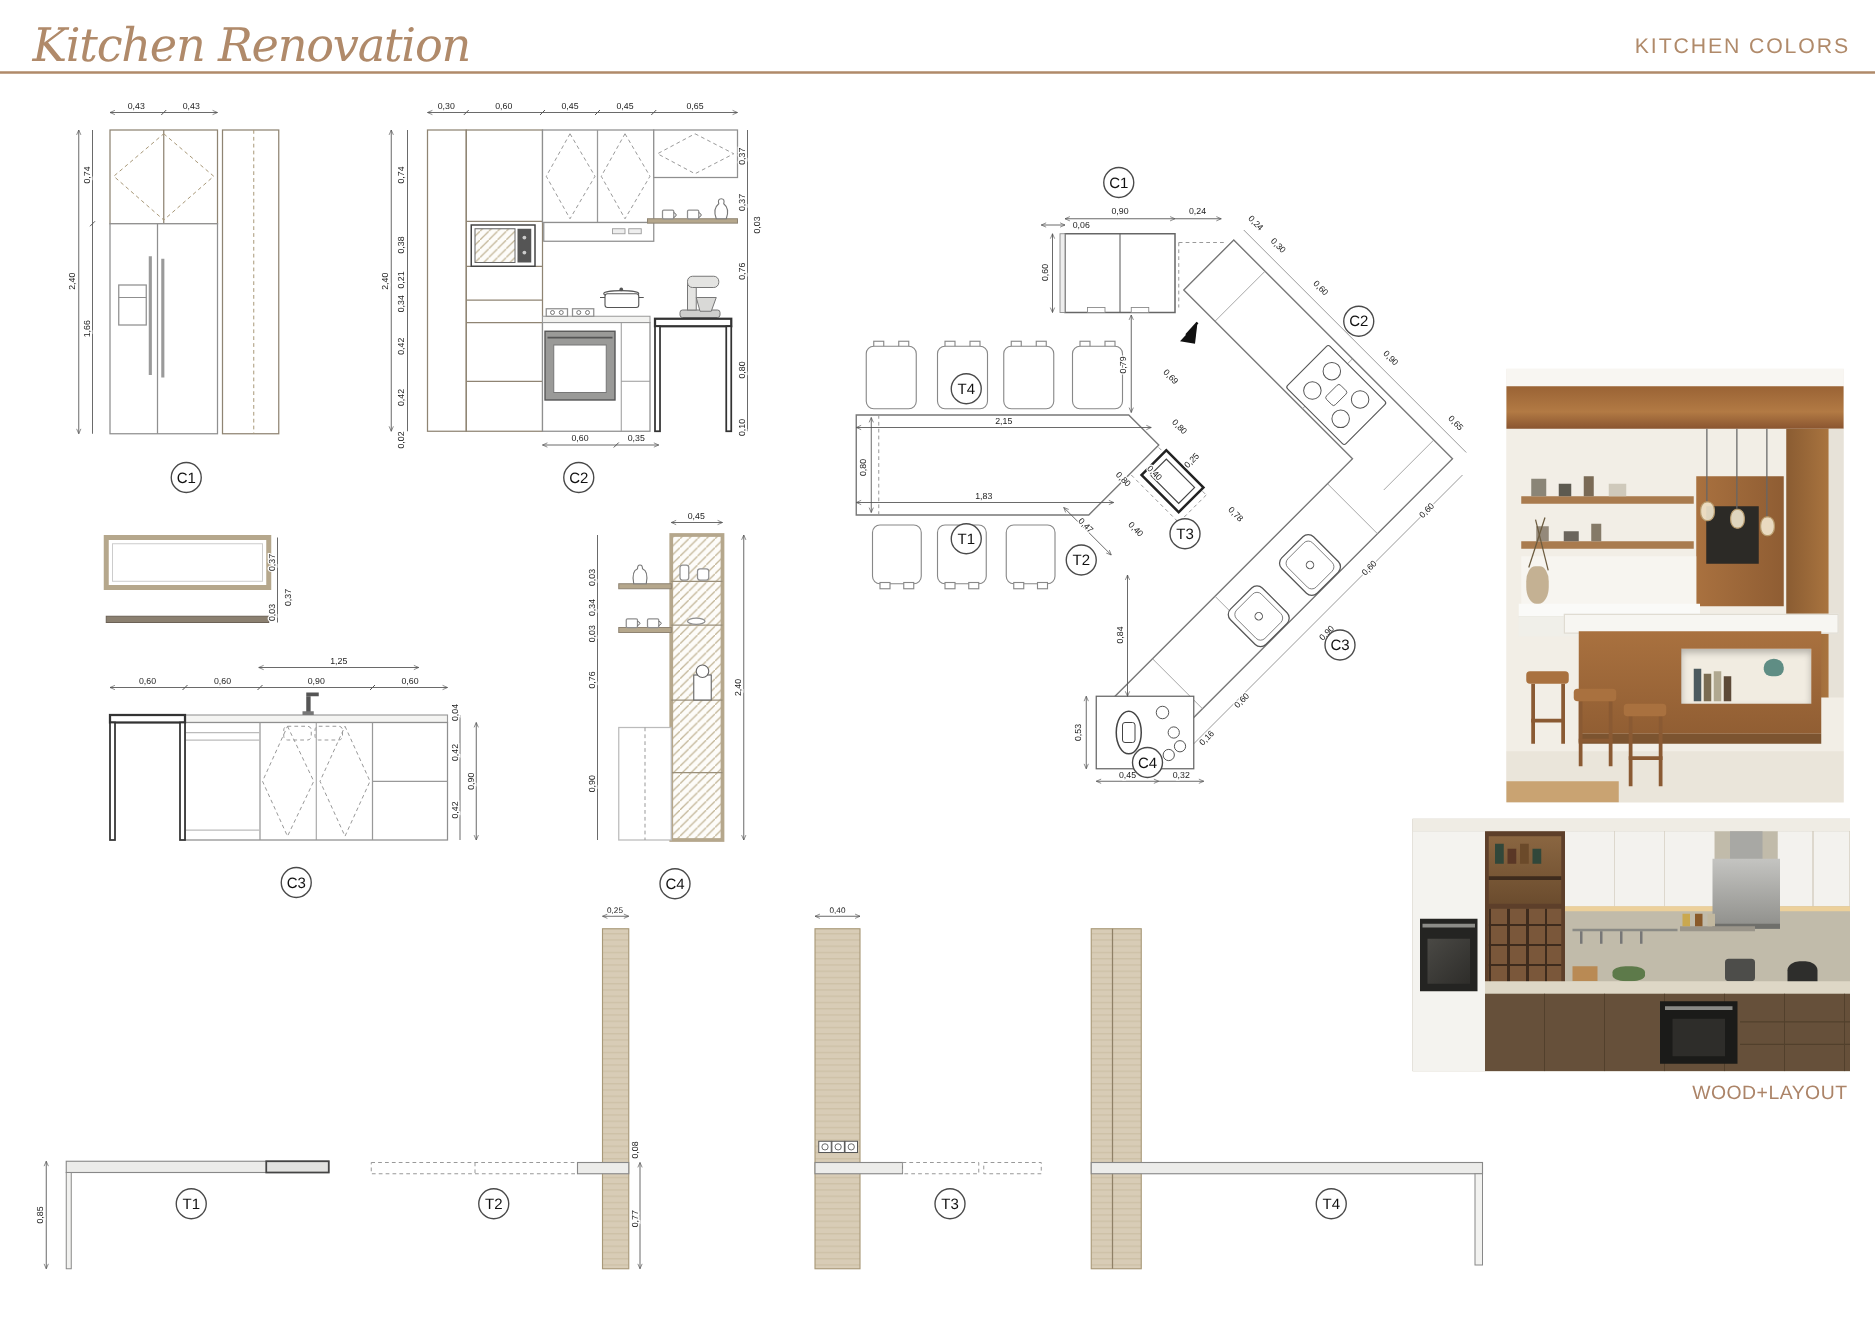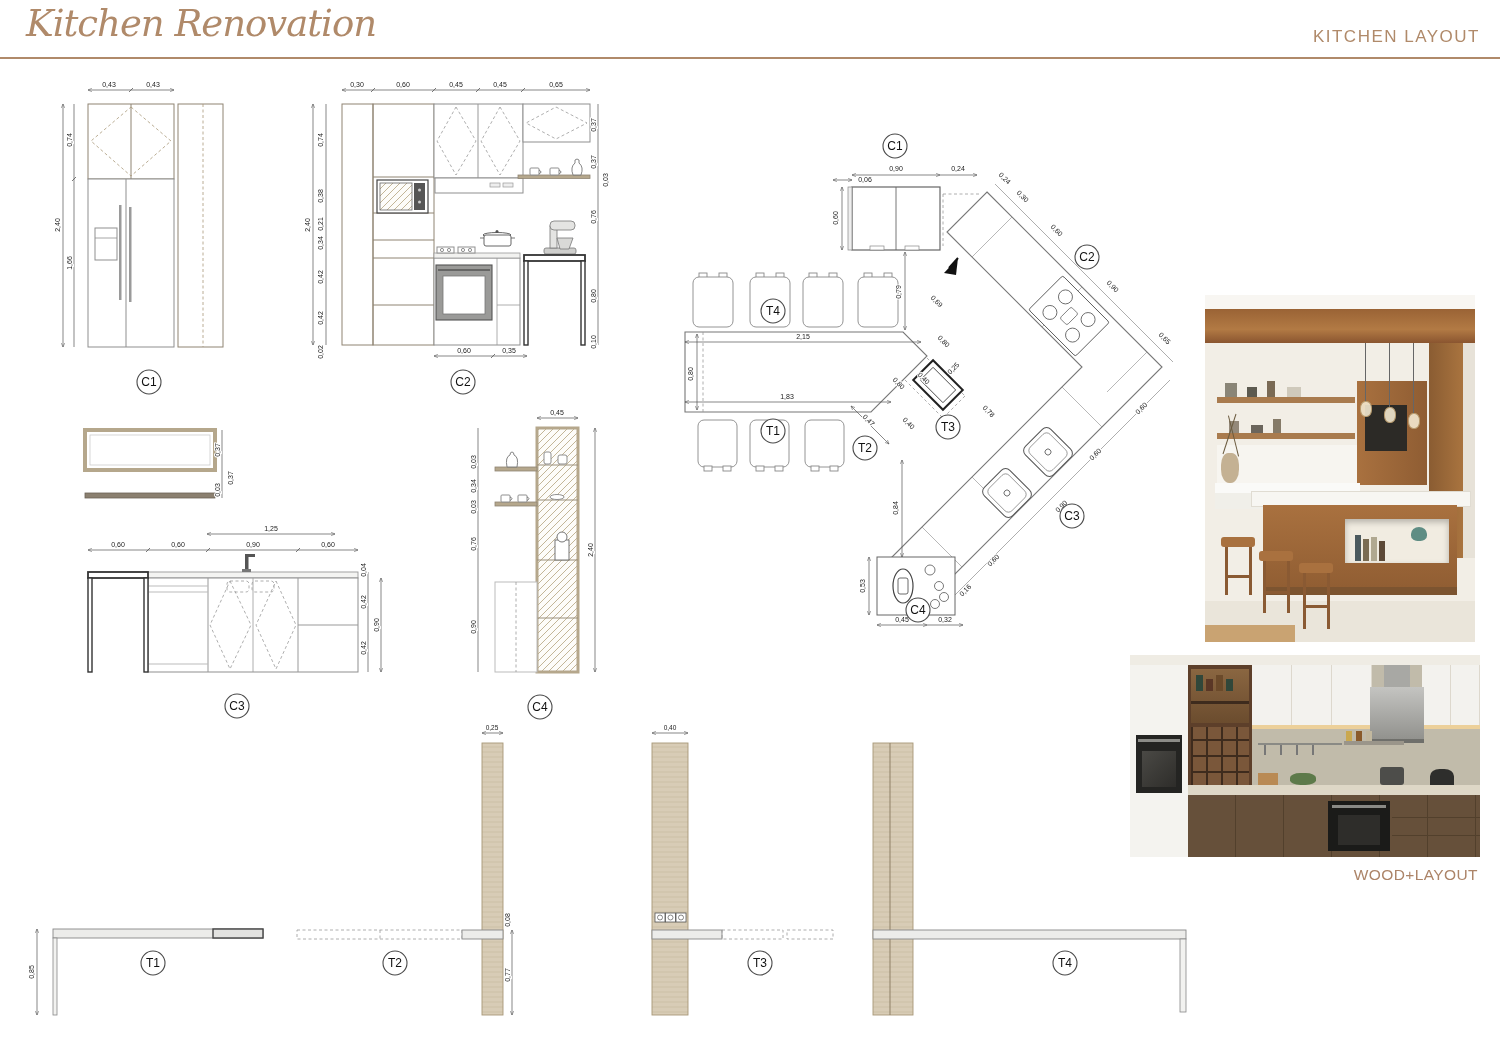--- a/index.html
+++ b/index.html
@@ -1,20 +1,20 @@
 <!DOCTYPE html>
 <html><head>
 <meta charset="utf-8">
 <style>
   html,body{margin:0;padding:0;background:#fff;}
   #page{position:relative;width:1500px;height:1061px;background:#fff;overflow:hidden;
         font-family:"Liberation Sans",sans-serif;}
   .abs{position:absolute;}
   
-  #logo{left:26px;top:2px;font-family:"DejaVu Serif",serif;font-style:italic;
+  #logo{left:26px;top:15px;font-family:"DejaVu Serif",serif;font-style:italic;
         font-size:37px;color:#b08a6a;letter-spacing:-1px;}
   #hdr-title{right:20px;top:27px;font-size:17px;color:#b08a6a;letter-spacing:1.5px;}
   #hdr-rule{left:0;top:57px;width:1500px;height:2px;background:#b08a6a;}
   
   svg text{font-family:"Liberation Sans",sans-serif;}
   .dim{font-size:7px;fill:#222;paint-order:stroke;stroke:#fff;stroke-width:2px;text-anchor:middle;}
   .dimS{font-size:6.5px;fill:#222;paint-order:stroke;stroke:#fff;stroke-width:2px;text-anchor:middle;}
   .tagC{fill:#fff;stroke:#4a4a4a;stroke-width:1.1;}
   .tagT{font-size:12px;fill:#111;text-anchor:middle;}
   .ln{stroke:#555;stroke-width:0.7;fill:none;}
@@ -45,21 +45,21 @@
         <rect width="7" height="7" fill="#fdfcf9"></rect>
           <path d="M0 7 L7 0" stroke="#c3b698" stroke-width="1"></path>
       </pattern>
       <marker id="am" viewBox="0 0 10 10" refX="9" refY="5" markerWidth="7" markerHeight="7" orient="auto-start-reverse">
         <path d="M1,1.5 L9,5 L1,8.5" fill="none" stroke="#555" stroke-width="1.1"></path>
       </marker>
     </defs>
   </svg>
 
   <div class="abs" id="logo">Kitchen Renovation</div>
-  <div class="abs" id="hdr-title">KITCHEN LAYOUT</div>
+  <div class="abs" id="hdr-title">KITCHEN COLORS</div>
   <div class="abs" id="hdr-rule"></div>
 
   <svg class="abs" style="left:55px;top:80px" width="250" height="320">
     <g>
       <rect x="33" y="24" width="86" height="75" fill="url(#wg)" class="out"></rect>
       <line x1="76" y1="24" x2="76" y2="99" class="out"></line>
       <polygon points="76,27 116,61 76,96 36,61" fill="none" class="dsh"></polygon>
       <rect x="123" y="24" width="45" height="243" fill="url(#wg)" class="out"></rect>
       <line x1="148" y1="24" x2="148" y2="267" class="dsh"></line>
     </g>

